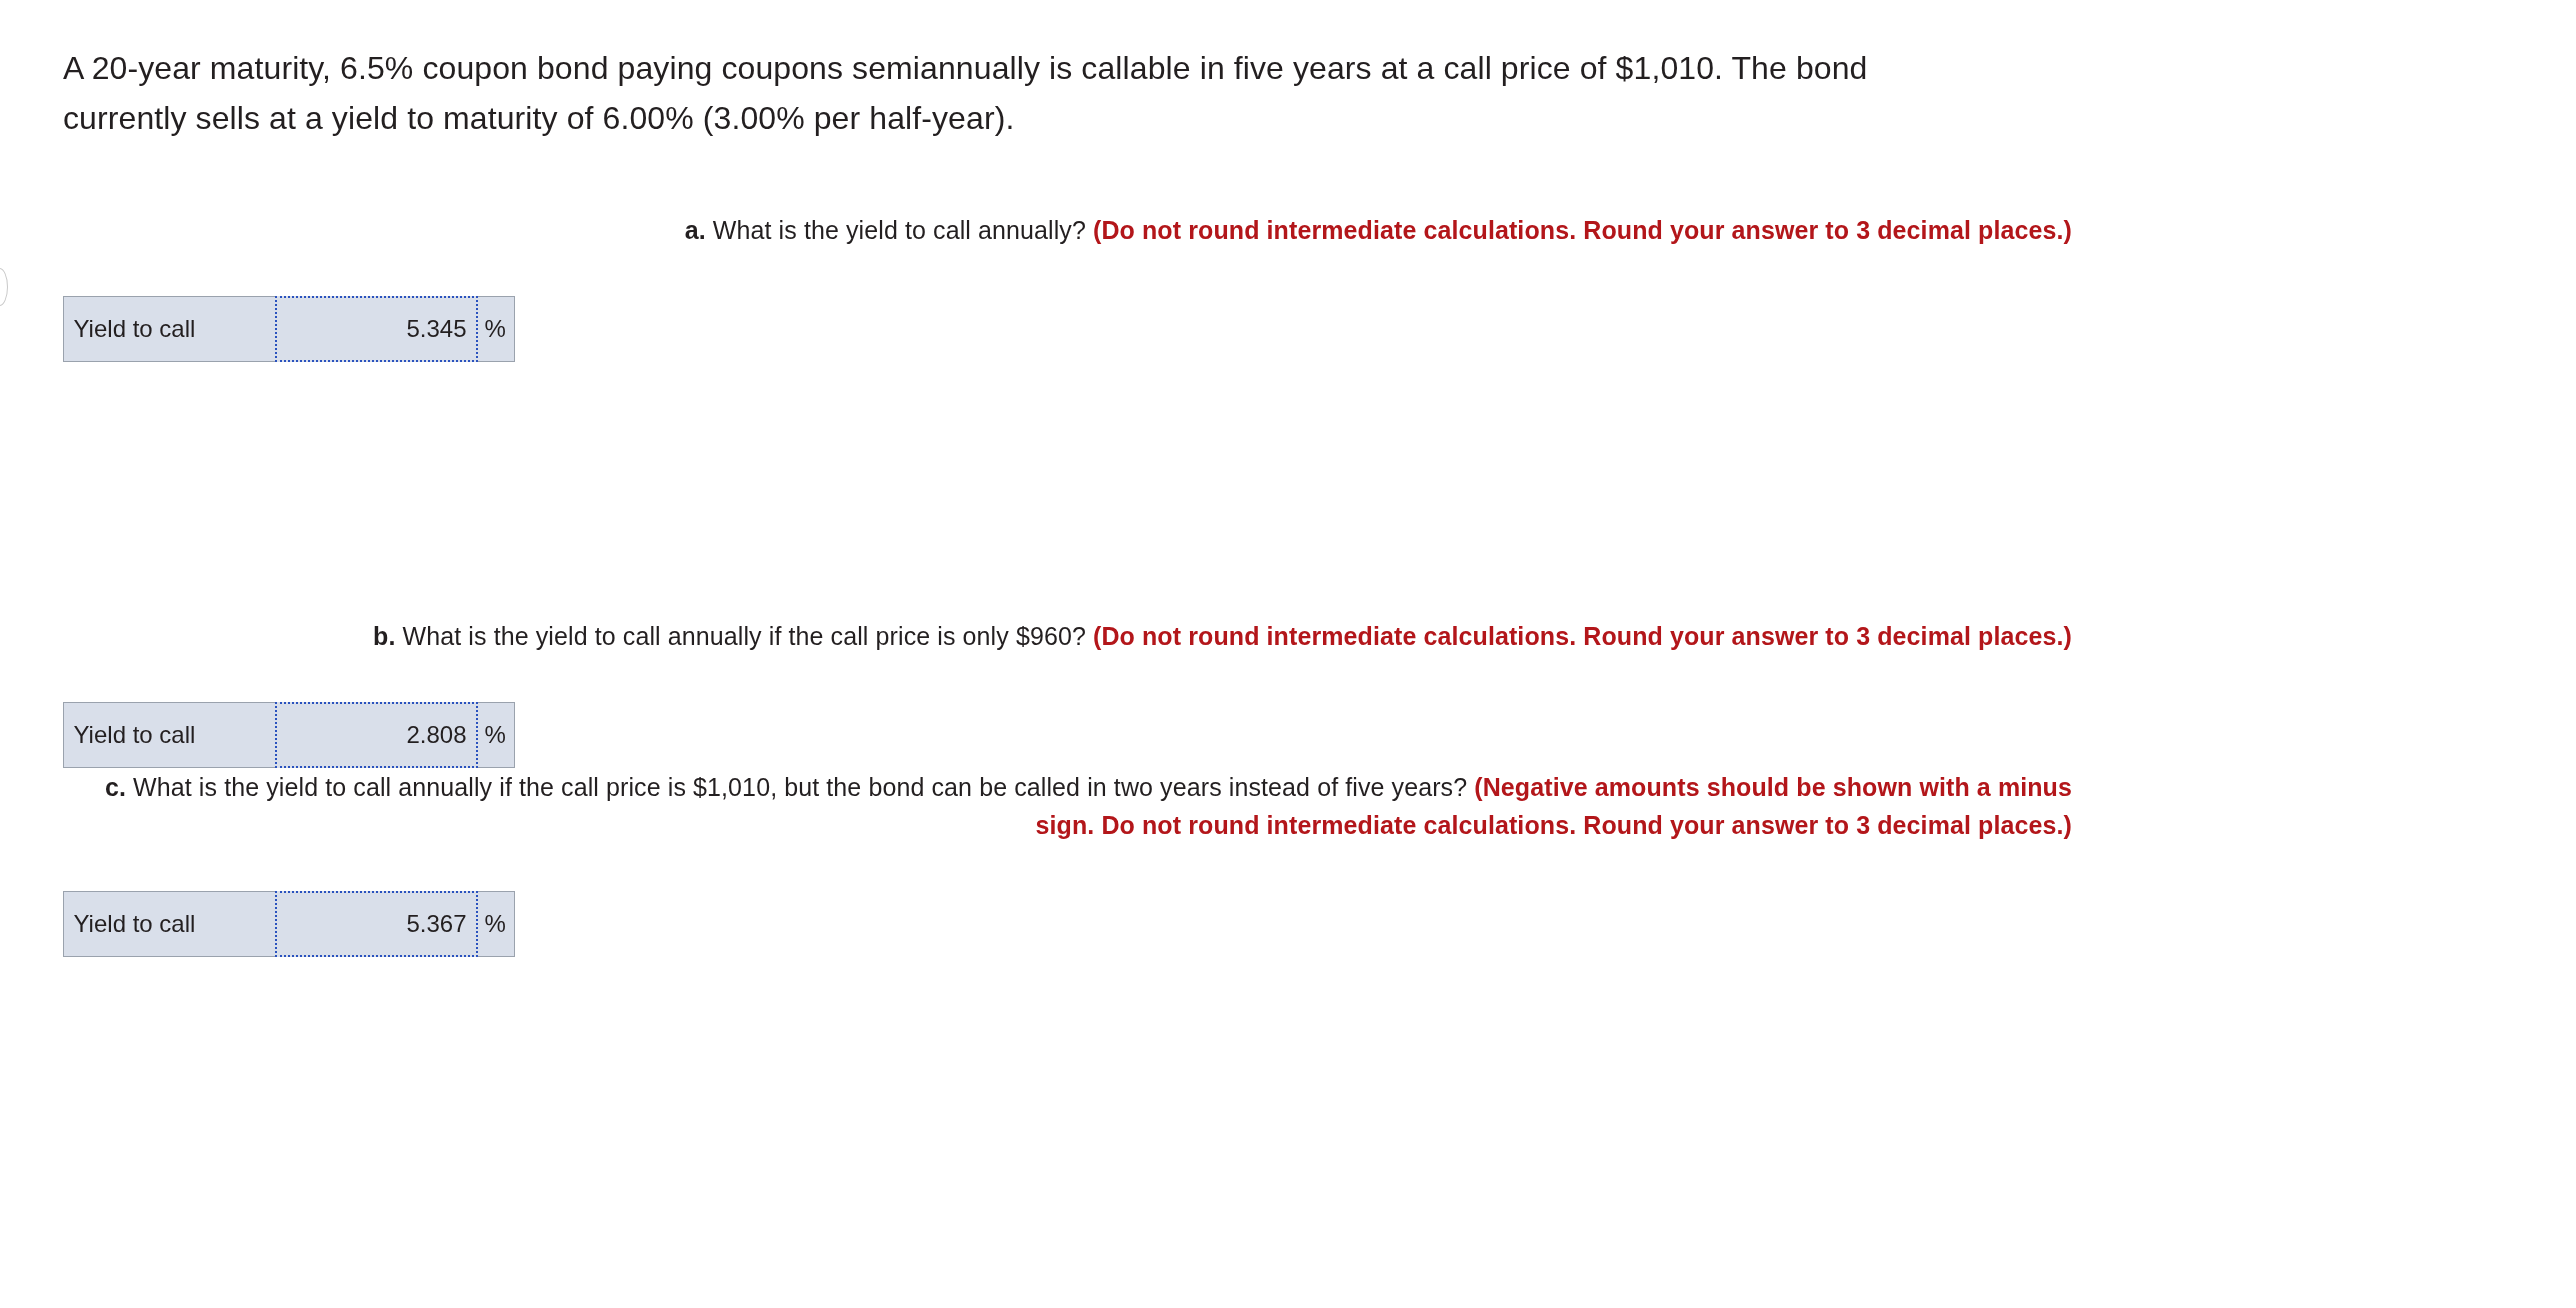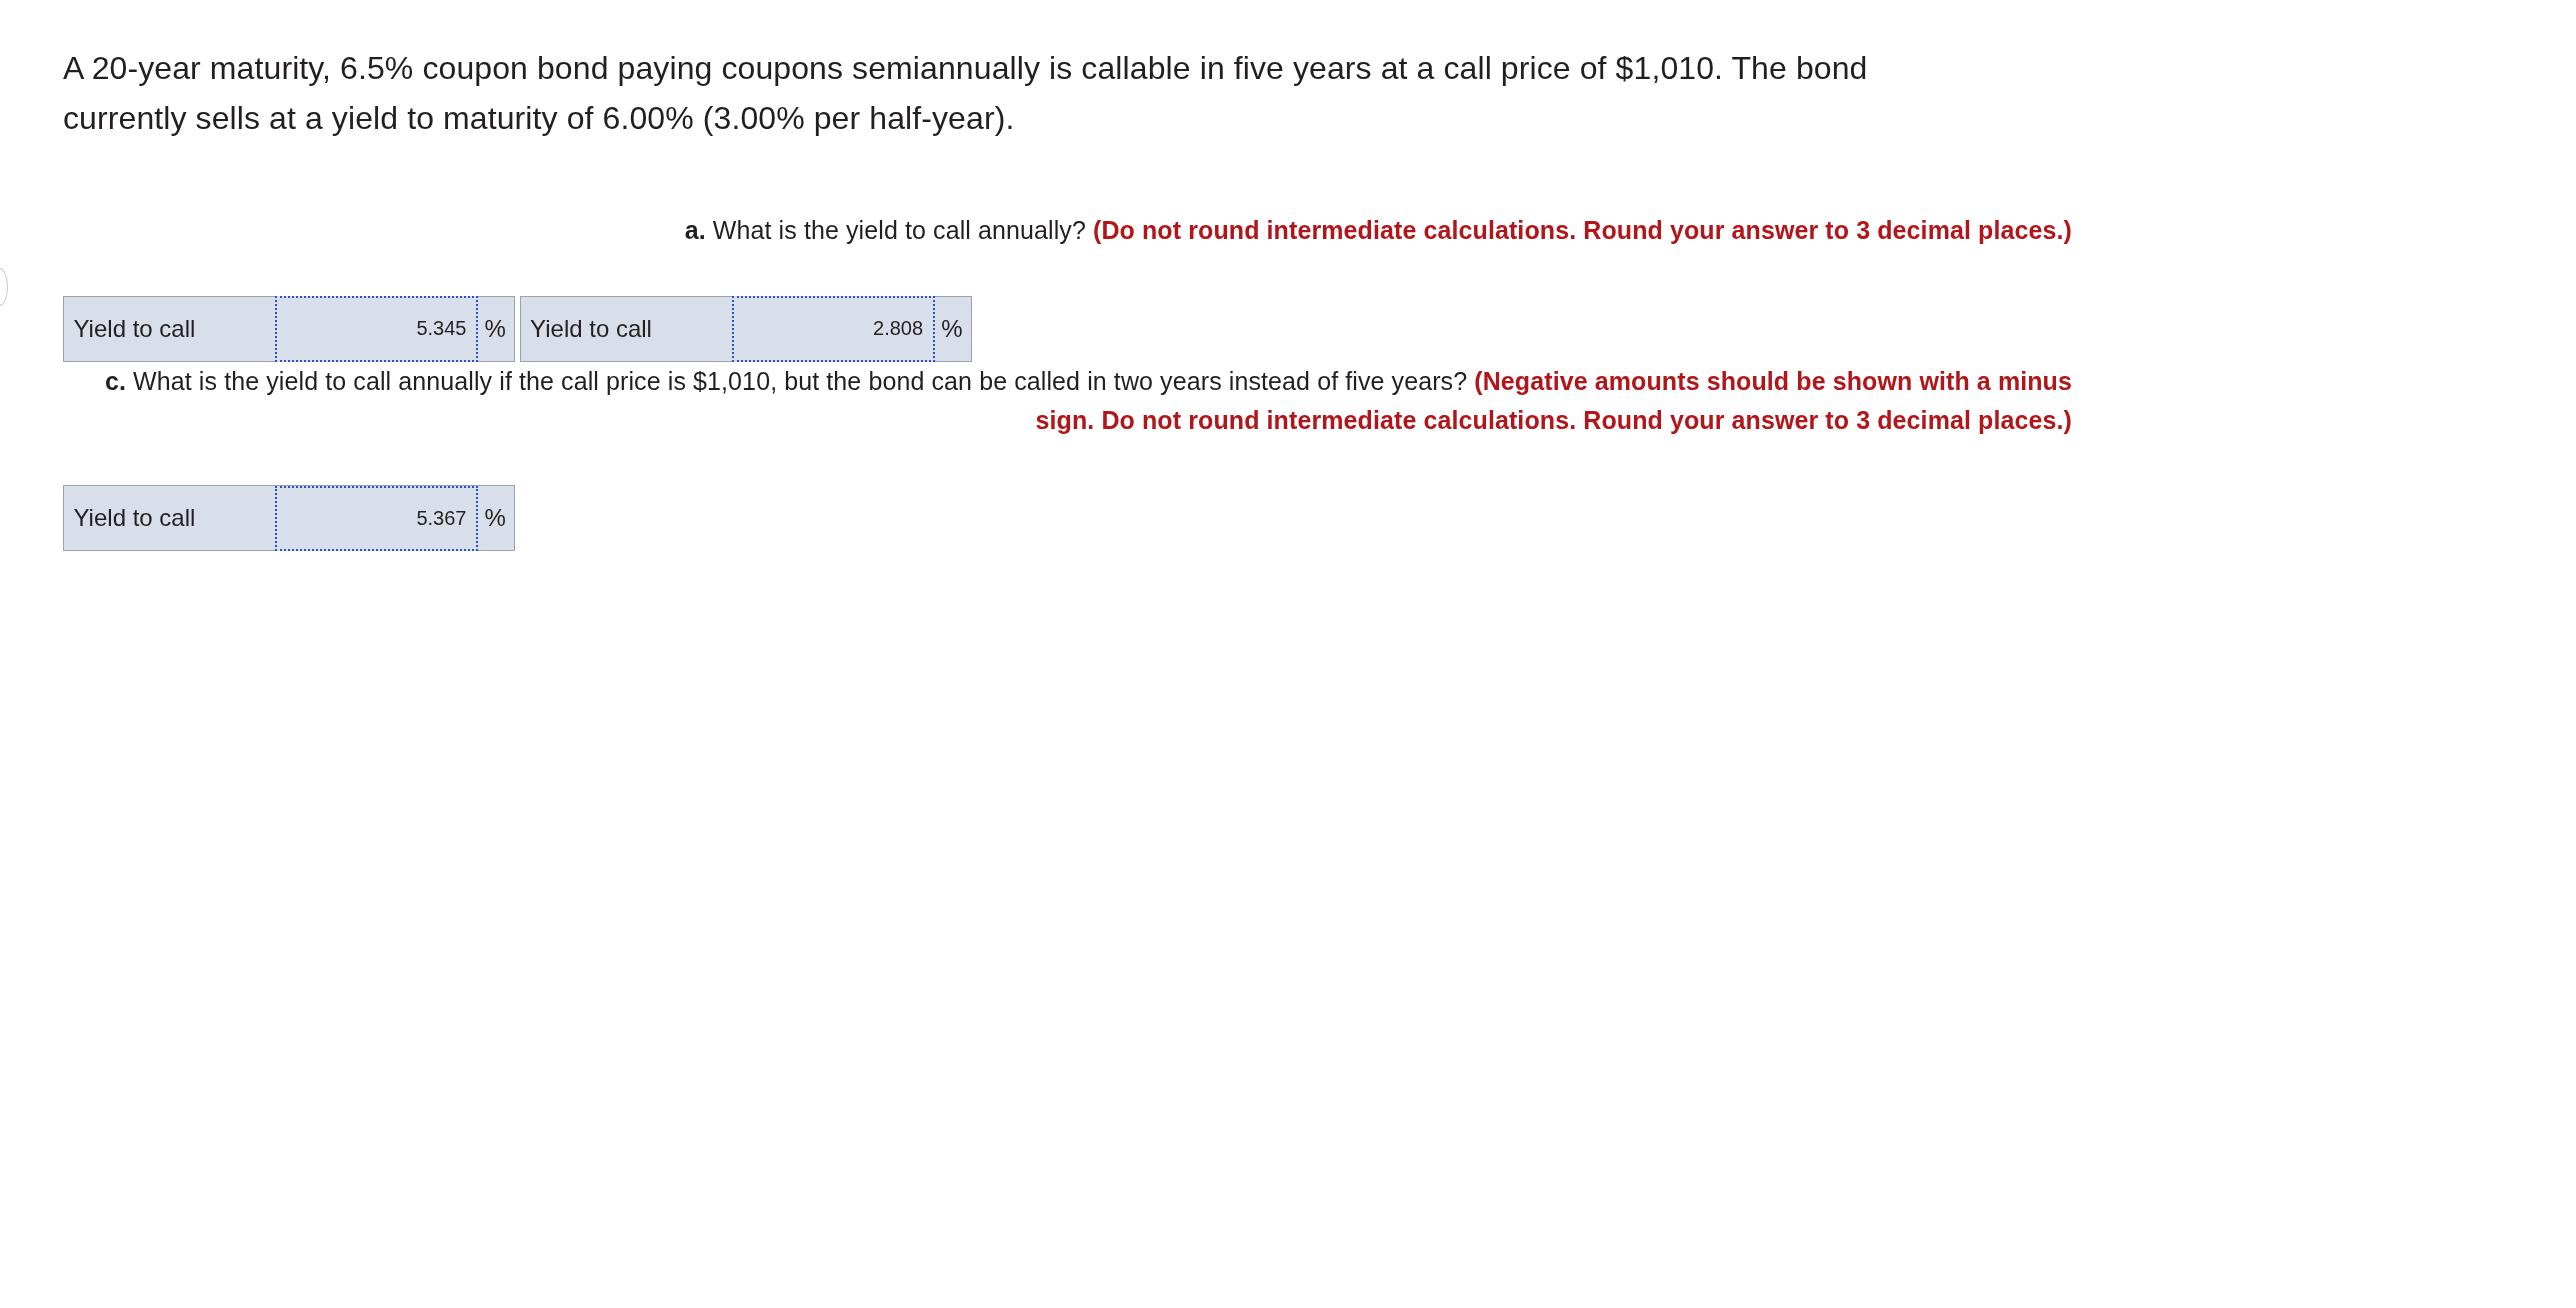--- a/index.html
+++ b/index.html
@@ -63,21 +63,21 @@
     display: flex;
     align-items: center;
     justify-content: flex-end;
     border-left: 2.8px dotted #2a52be;
     border-right: 2.8px dotted #2a52be;
     border-top: 2.8px dotted #2a52be;
     border-bottom: 2.8px dotted #2a52be;
     background: #d9dfea;
     min-width: 203px;
     padding: 0 9.5px 0 5.7px;
-    font-size: 20px;
+    font-size: 24px;
     color: #231f20;
     box-sizing: border-box;
     margin: -0.9px 0;
   }
   .answer-unit {
     display: flex;
     align-items: center;
     padding: 0 8.5px 0 6.6px;
     font-size: 24px;
     color: #231f20;
@@ -114,20 +114,25 @@
     <span>What is the yield to call annually?</span>
     <span class="hint">(Do not round intermediate calculations. Round your answer to 3 decimal places.)</span>
   </div>
 
   <div class="answer-row answer-a">
     <div class="answer-label">Yield to call</div>
     <div class="answer-value">5.345</div>
     <div class="answer-unit">%</div>
   </div>
 
+  <div class="question block-b">
+    <span class="q-letter">b.</span>
+    <span>What is the yield to call annually if the call price is only $960?</span>
+    <span class="hint">(Do not round intermediate calculations. Round your answer to 3 decimal places.)</span>
+  </div>
 
   <div class="answer-row answer-b">
     <div class="answer-label">Yield to call</div>
     <div class="answer-value">2.808</div>
     <div class="answer-unit">%</div>
   </div>
 
   <div class="question block-c">
     <span class="q-letter">c.</span>
     <span>What is the yield to call annually if the call price is $1,010, but the bond can be called in two years instead of five years?</span>

